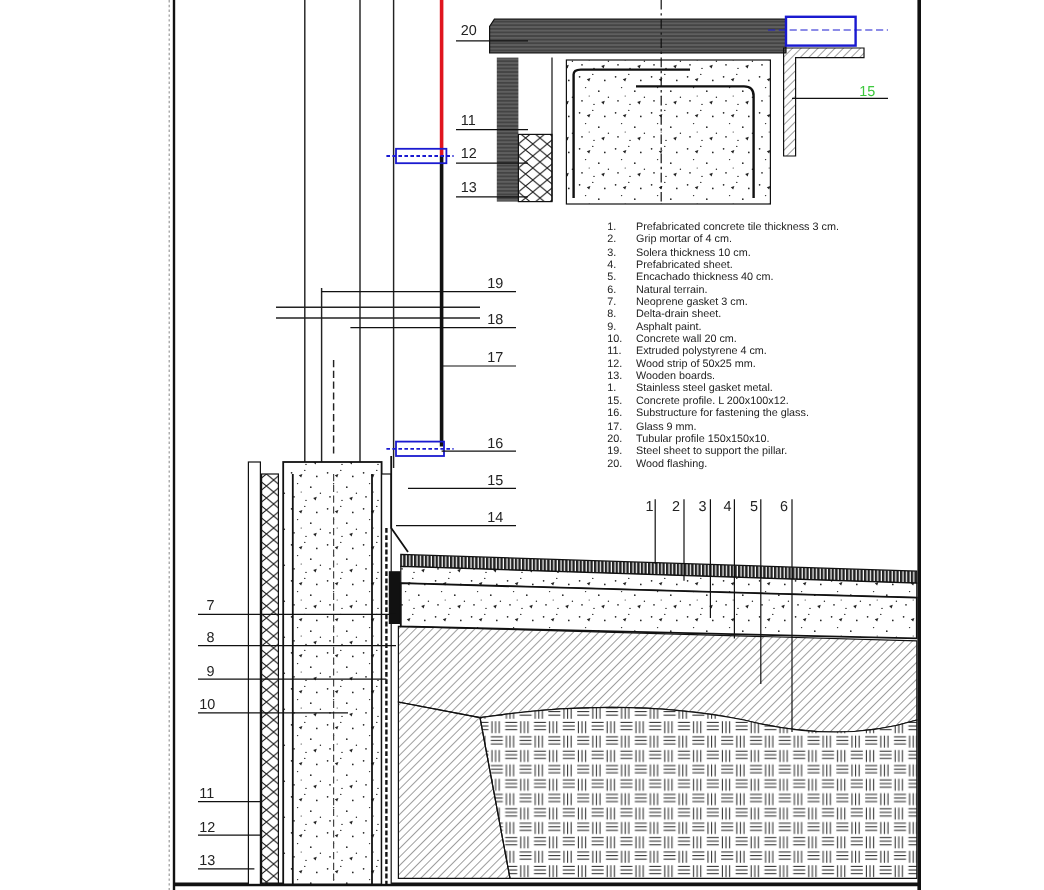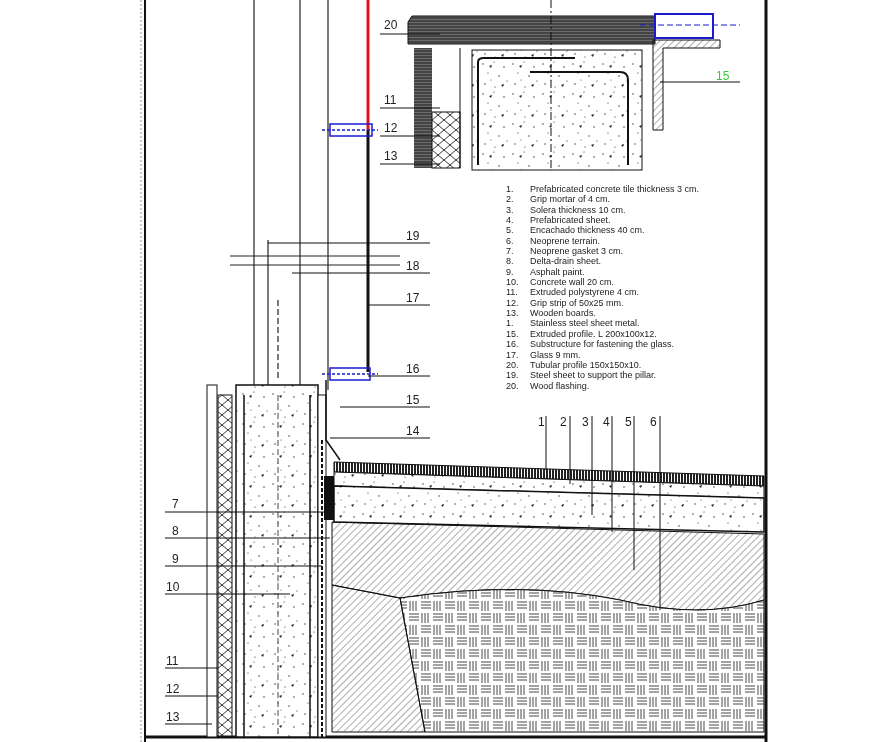--- a/index.html
+++ b/index.html
@@ -196,21 +196,21 @@
   <div class="legend-row">
       <span class="legend-num">4.</span>
       <span>Prefabricated sheet.</span>
     </div>
   <div class="legend-row">
       <span class="legend-num">5.</span>
       <span>Encachado thickness 40 cm.</span>
     </div>
   <div class="legend-row">
       <span class="legend-num">6.</span>
-      <span>Neoprene terrain.</span>
+      <span>Natural terrain.</span>
     </div>
   <div class="legend-row">
       <span class="legend-num">7.</span>
       <span>Neoprene gasket 3 cm.</span>
     </div>
   <div class="legend-row">
       <span class="legend-num">8.</span>
       <span>Delta-drain sheet.</span>
     </div>
   <div class="legend-row">
@@ -220,33 +220,33 @@
   <div class="legend-row">
       <span class="legend-num">10.</span>
       <span>Concrete wall 20 cm.</span>
     </div>
   <div class="legend-row">
       <span class="legend-num">11.</span>
       <span>Extruded polystyrene 4 cm.</span>
     </div>
   <div class="legend-row">
       <span class="legend-num">12.</span>
-      <span>Grip strip of 50x25 mm.</span>
+      <span>Wood strip of 50x25 mm.</span>
     </div>
   <div class="legend-row">
       <span class="legend-num">13.</span>
       <span>Wooden boards.</span>
     </div>
   <div class="legend-row">
       <span class="legend-num">1.</span>
-      <span>Stainless steel sheet metal.</span>
+      <span>Stainless steel gasket metal.</span>
     </div>
   <div class="legend-row">
       <span class="legend-num">15.</span>
-      <span>Extruded profile. L 200x100x12.</span>
+      <span>Concrete profile. L 200x100x12.</span>
     </div>
   <div class="legend-row">
       <span class="legend-num">16.</span>
       <span>Substructure for fastening the glass.</span>
     </div>
   <div class="legend-row">
       <span class="legend-num">17.</span>
       <span>Glass 9 mm.</span>
     </div>
   <div class="legend-row">

